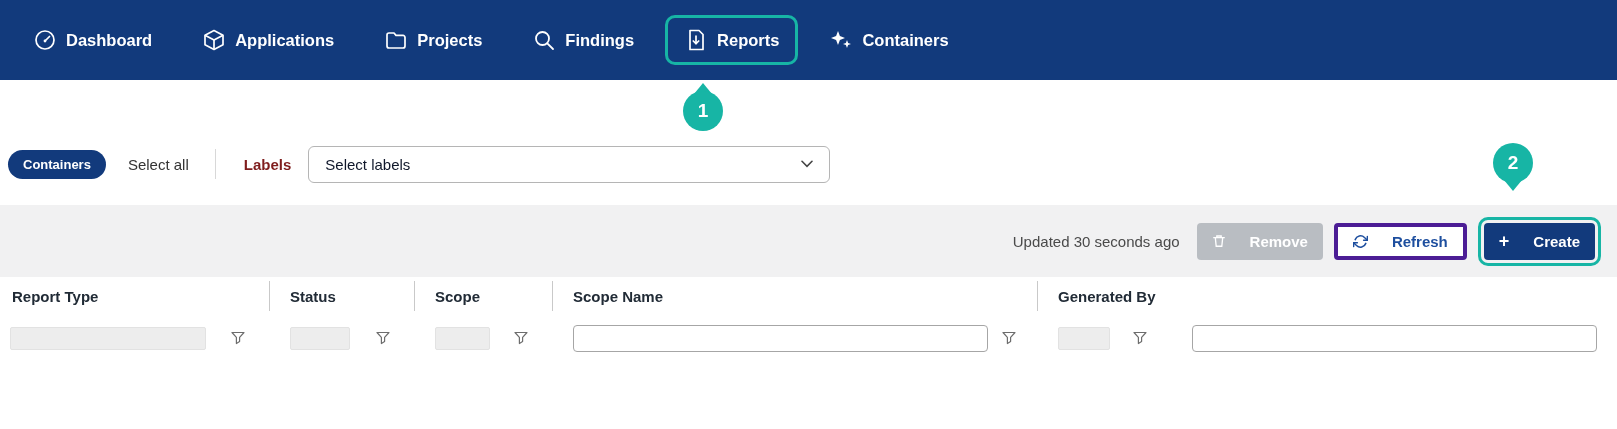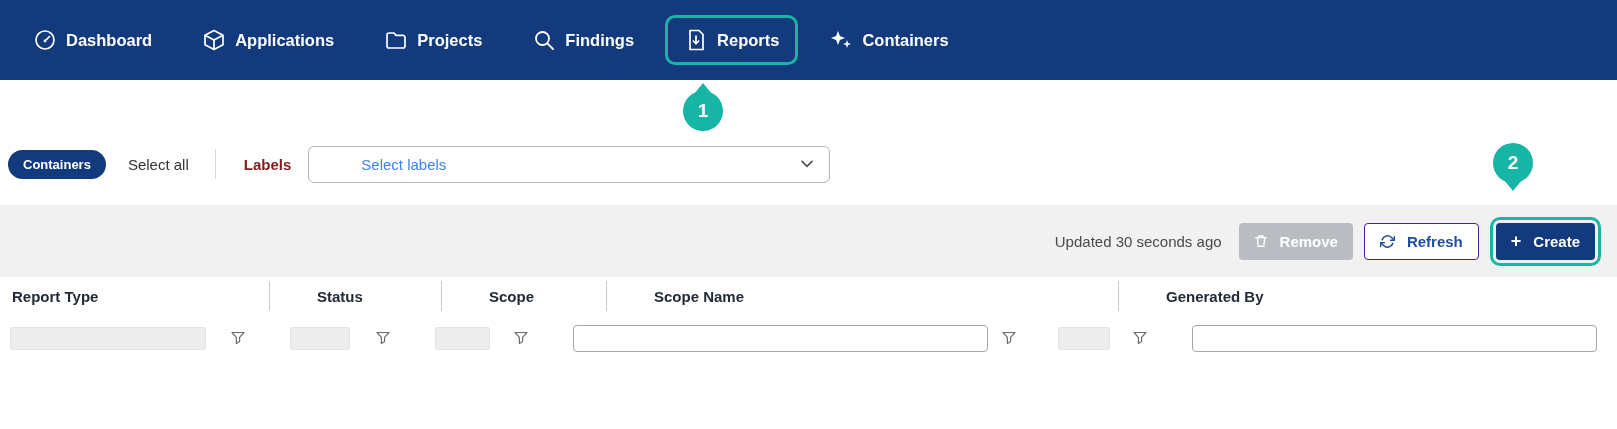--- a/index.html
+++ b/index.html
@@ -33,39 +33,39 @@
                display: flex; align-items: center; padding-left: 8px; }
   .pill { background: #123a7c; color: #ffffff; border: none; border-radius: 16px;
           font-size: 13px; font-weight: 600; padding: 7px 15px; cursor: pointer;
           font-family: "Liberation Sans", sans-serif; }
   .select-all { margin-left: 22px; font-size: 15px; color: #333333; cursor: pointer; }
   .vdiv { width: 1px; height: 30px; background: #d8d8d8; margin: 0 28px 0 26px; }
   .labels-label { font-size: 15px; font-weight: 700; color: #7f1d1d; margin-right: 17px; }
   .labels-select { width: 522px; height: 37px; background: #ffffff; border: 1px solid #b5b5b5;
                    border-radius: 6px; display: flex; align-items: center; padding: 0 16px;
                    cursor: pointer; justify-content: space-between; }
-  .labels-select .placeholder { color: #3b82f6; font-size: 15px; margin-left: 36px; }
+  .labels-select .placeholder { color: #0f172a; font-size: 15px; }
   .chevron svg { width: 12px; height: 8px; display: block; }
 
   
   .graystrip { position: absolute; top: 205px; left: 0; right: 0; height: 72px; background: #f1f1f2;
                display: flex; align-items: center; justify-content: flex-end; padding-right: 16px; gap: 11px; }
   .updated { font-size: 15px; color: #4a4a4a; margin-right: 6px; }
-  .btn { display: inline-flex; align-items: center; gap: 12px; height: 37px; padding: 0 15px;
+  .btn { display: inline-flex; align-items: center; gap: 24px; height: 37px; padding: 0 15px;
          border-radius: 4px; font-size: 15px; font-weight: 600; cursor: pointer;
          font-family: "Liberation Sans", sans-serif; border: none; }
   .btn svg { display: block; }
   .btn-remove { background: #b9bdc2; color: #ffffff; cursor: default; }
-  .btn-refresh { background: #ffffff; color: #1d4e9e; border: 1px solid #4c1d95; }
+  .btn-refresh { background: #ffffff; color: #1d4e9e; border: 4px solid #4c1d95; }
   .btn-create { background: #123a7c; color: #ffffff; }
   .btn-create .plus { font-size: 18px; font-weight: 600; line-height: 1; }
   .create-wrap { display: inline-flex; border: 3px solid #17b5a5; border-radius: 10px; padding: 3px; background: transparent; }
 
   
-  .thead { position: absolute; top: 281px; left: 0; right: 6px; height: 30px; display: flex; gap: 27px; }
+  .thead { position: absolute; top: 281px; left: 0; right: 6px; height: 30px; display: flex; }
   .thead .cell { display: flex; align-items: center; font-size: 15px; font-weight: 700; color: #212b36;
                  border-right: 1px solid #c9c9c9; padding-left: 20px; white-space: nowrap; }
   .thead .cell:first-child { padding-left: 12px; }
   .thead .cell:last-child { border-right: none; }
   .c1 { width: 270px; } .c2 { width: 145px; } .c3 { width: 138px; }
   .c4 { width: 485px; } .c5 { width: 134px; } .c6 { flex: 1; }
 
   .tfilters { position: absolute; top: 320px; left: 0; right: 0; height: 36px; display: flex; align-items: center; }
   .tfilters .cell { display: flex; align-items: center; height: 100%; }
   .gray-input { background: #ededed; border: 1px solid #e2e2e2; border-radius: 2px; height: 23px;

